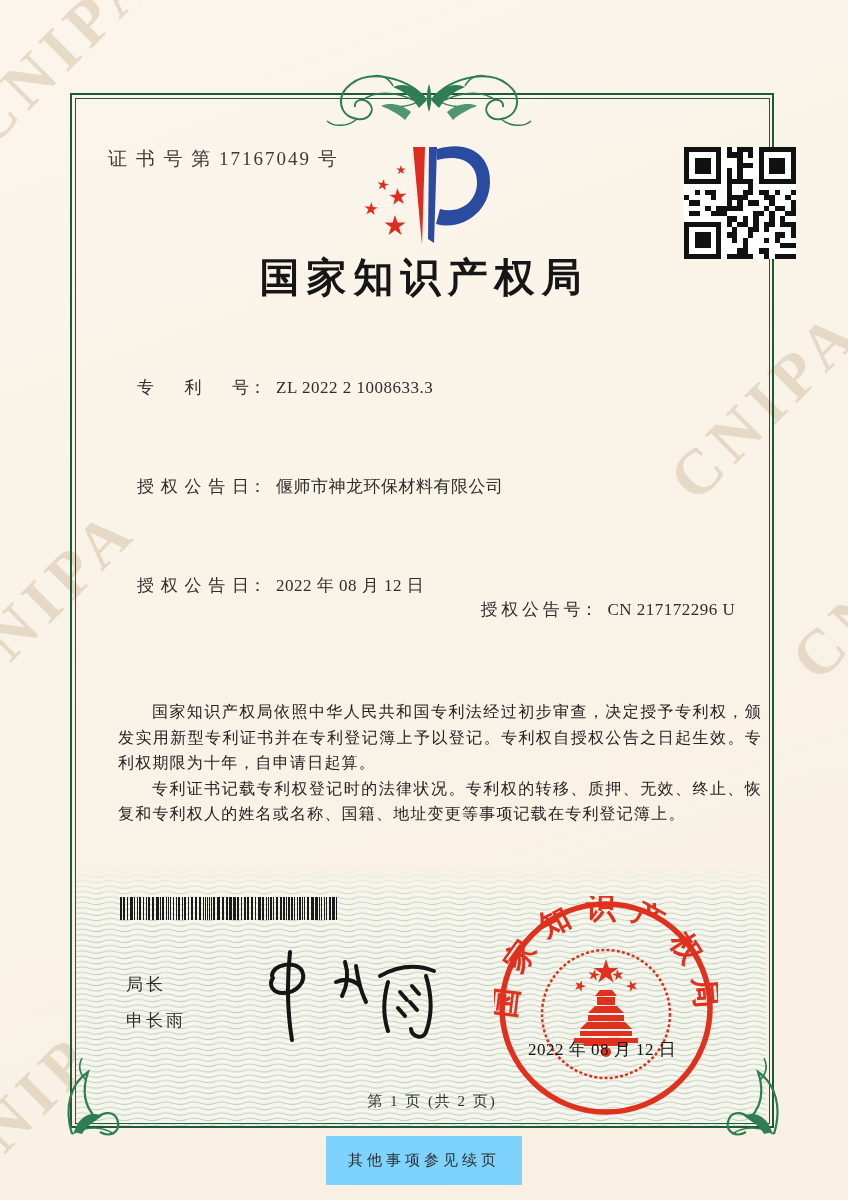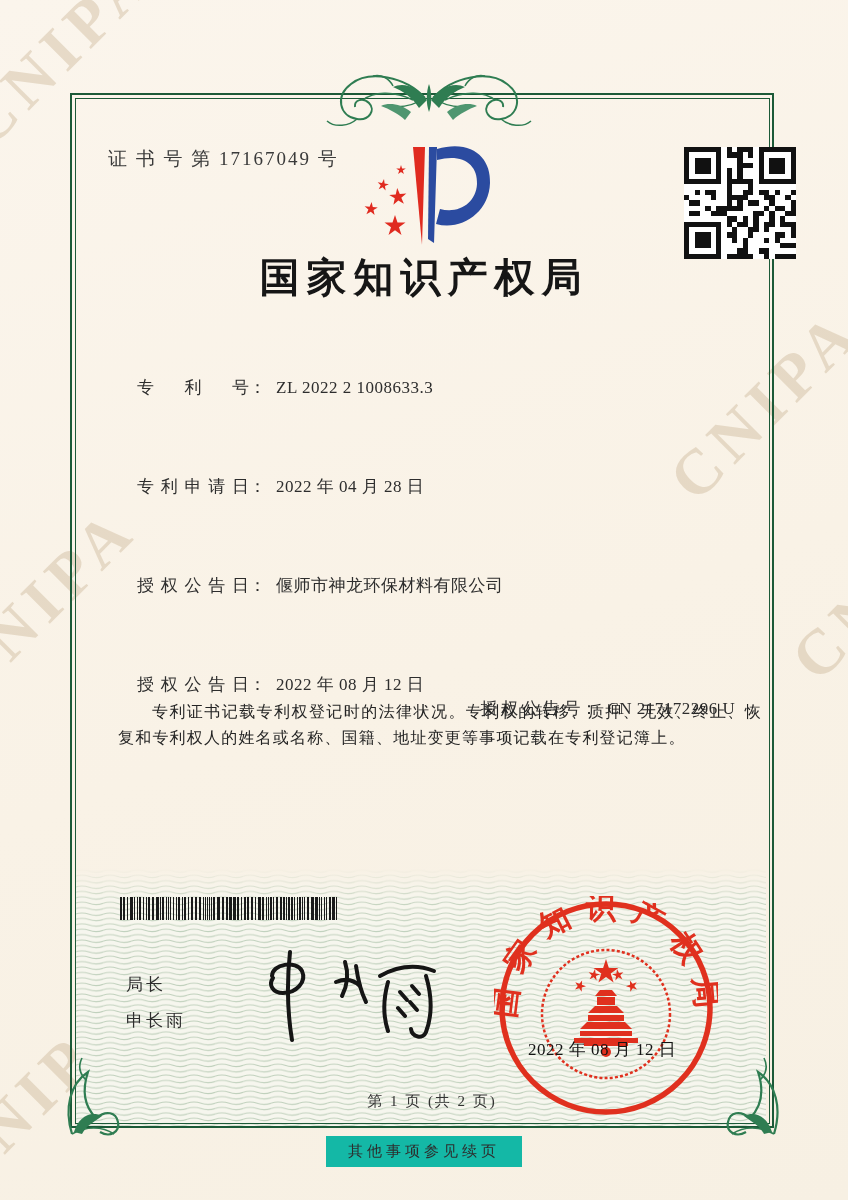--- a/index.html
+++ b/index.html
@@ -51,21 +51,21 @@
   .paras p{margin:0;text-indent:34px;}
   
   .barcode{position:absolute;left:120px;top:897px;width:222px;height:23px;z-index:6;}
   .director-title{position:absolute;left:126px;top:973px;font-size:17px;letter-spacing:3px;z-index:6;}
   .director-name{position:absolute;left:126px;top:1009px;font-size:17px;letter-spacing:3px;z-index:6;}
   .sig{position:absolute;left:250px;top:936px;width:200px;height:108px;z-index:6;}
   .seal{position:absolute;left:494px;top:896px;width:224px;height:224px;z-index:7;}
   .seal-date{position:absolute;left:528px;top:1038px;font-size:17px;letter-spacing:0.5px;color:#141414;z-index:8;white-space:pre;}
   .page-info{position:absolute;left:16px;right:0;top:1092px;text-align:center;font-size:15px;letter-spacing:2px;color:#333;z-index:2;white-space:pre;}
   .note-wrap{position:absolute;left:0;right:0;top:1136px;text-align:center;z-index:6;}
-  .note{display:inline-block;background:#14b8a6;padding:6px 22px;font-size:15px;letter-spacing:4px;color:#2d2d2d;}
+  .note{display:inline-block;background:#7dd3fc;padding:15px 22px;font-size:15px;letter-spacing:4px;color:#2d2d2d;}
 </style>
 </head>
 <body>
 
 <div class="wm" style="left:-60px;top:14px">CNIPA</div>
 <div class="wm" style="left:646px;top:368px">CNIPA</div>
 <div class="wm" style="left:-78px;top:566px">CNIPA</div>
 <div class="wm" style="left:-84px;top:1058px">CNIPA</div>
 <div class="wm" style="left:768px;top:548px">CNIPA</div>
 
@@ -265,34 +265,32 @@
     <rect x="2" y="16" width="3" height="3" fill="#111"></rect>
   </svg>
 
 <div class="title">国家知识产权局</div>
 
 <div class="fields">
   <div class="frow">
     <span class="lbl">专利号</span><span class="colon">：</span><span class="val">ZL 2022 2 1008633.3</span>
   </div>
   <div class="frow">
-    <span class="lbl">专利申请日</span><span class="colon">：</span><span class="val">2022 年 04 月 28 日</span>
-  </div>
-  <div class="frow">
     <span class="lbl">授权公告日</span><span class="colon">：</span><span class="val">偃师市神龙环保材料有限公司</span>
   </div>
   <div class="frow">
     <span class="lbl">授权公告日</span><span class="colon">：</span><span class="val">2022 年 08 月 12 日</span>
     <span class="grant-no">
       <span class="lbl">授权公告号</span><span class="colon">：</span><span class="val">CN 217172296 U</span>
     </span>
   </div>
 </div>
 
 <div class="paras">
+  <p>国家知识产权局依照中华人民共和国专利法经过初步审查，决定授予专利权，颁发实用新型专利证书并在专利登记簿上予以登记。专利权自授权公告之日起生效。专利权期限为十年，自申请日起算。</p>
   <p>专利证书记载专利权登记时的法律状况。专利权的转移、质押、无效、终止、恢复和专利权人的姓名或名称、国籍、地址变更等事项记载在专利登记簿上。</p>
 </div>
 
 <svg class="barcode" id="barcode-svg" viewBox="0 0 222 23" preserveAspectRatio="none">
     <rect x="0" y="0" width="2" height="23" fill="#1a1a1a"></rect>
     <rect x="3" y="0" width="2" height="23" fill="#1a1a1a"></rect>
     <rect x="7" y="0" width="1" height="23" fill="#1a1a1a"></rect>
     <rect x="10" y="0" width="3" height="23" fill="#1a1a1a"></rect>
     <rect x="14" y="0" width="1" height="23" fill="#1a1a1a"></rect>
     <rect x="17" y="0" width="1" height="23" fill="#1a1a1a"></rect>

